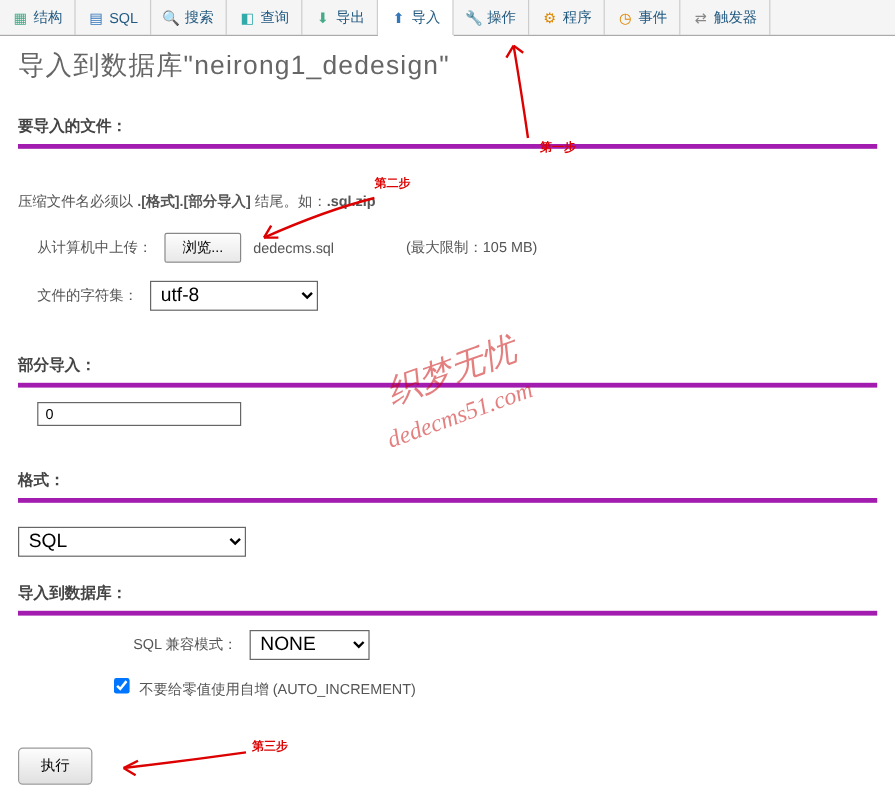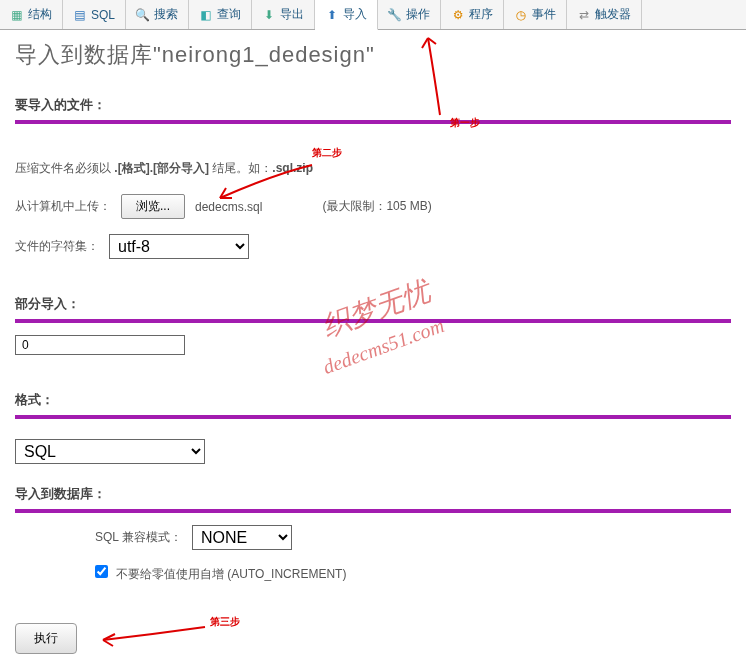--- a/index.html
+++ b/index.html
@@ -11,21 +11,21 @@
     .tab-icon { width: 14px; height: 14px; margin-right: 4px; display: inline-flex; align-items: center; justify-content: center; }
     
     .page-title { font-size: 22px; color: #666; padding: 10px 15px 20px; font-weight: normal; letter-spacing: 1px; }
     
     .section { padding: 0 15px 15px; }
     .section-header { font-weight: bold; color: #444; border-bottom: 4px solid #a21caf; padding: 6px 0; margin-bottom: 12px; font-size: 13px; }
     
     .help-text { color: #555; line-height: 1.8; margin-bottom: 15px; font-size: 12px; }
     .help-text b { font-weight: bold; }
     
-    .form-row { display: flex; align-items: center; margin-bottom: 15px; font-size: 12px; }
+    .form-row { display: flex; align-items: center; margin-bottom: 15px; font-size: 12px; margin-left: 16px; }
     .form-label { margin-right: 10px; color: #555; }
     
     .browse-btn { background: linear-gradient(#fdfdfd, #e8e8e8); border: 1px solid #888; padding: 3px 14px; font-size: 12px; cursor: pointer; border-radius: 2px; }
     .file-name { margin-left: 10px; color: #555; }
     .limit-text { margin-left: 60px; color: #555; }
     
     select { border: 1px solid #666; padding: 2px 4px; font-size: 16px; background: #fff; min-width: 100px; }
     input[type="text"] { border: 1px solid #666; padding: 2px 6px; font-size: 12px; width: 170px; }
     input[type="checkbox"] { margin-right: 8px; vertical-align: middle; }
     

